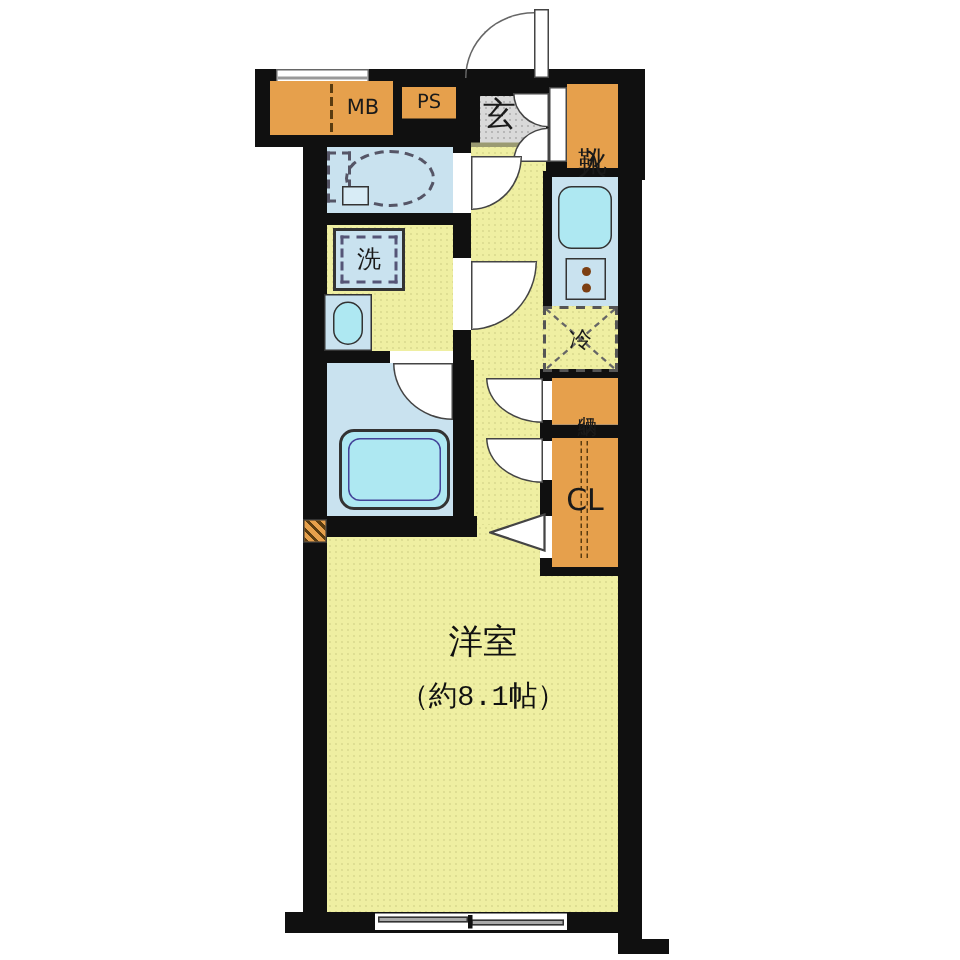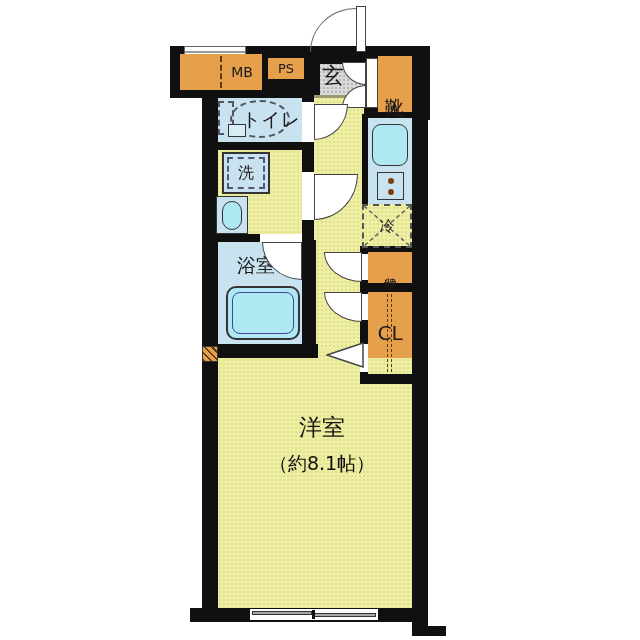--- a/index.html
+++ b/index.html
@@ -76,35 +76,33 @@
   <div class="abs doorgap" style="left:366px;top:58px;width:12px;height:50px;border:1px solid #444;"></div>
   <div class="abs sector bl-sector" style="left:342px;top:62px;width:24px;height:23px;"></div>
   <div class="abs sector tl-sector" style="left:342px;top:85px;width:24px;height:23px;"></div>
   <div class="abs orange lbl" style="left:378px;top:56px;width:34px;height:56px;">
     <span class="vtext" style="font-size:19px;">靴入</span>
   </div>
 
   <div class="abs" style="left:218px;top:101px;width:16px;height:34px;border:2px dashed #556;"></div>
   <div class="abs" style="left:230px;top:100px;width:60px;height:38px;border:2px dashed #556;border-radius:50%;"></div>
   <div class="abs" style="left:228px;top:124px;width:18px;height:13px;background:#d8ecf6;border:1.5px solid #333;"></div>
-  <div class="abs lbl" style="left:238px;top:104px;width:66px;height:32px;font-size:19px;">トイレ</div>
   <div class="abs doorgap" style="left:302px;top:102px;width:12px;height:40px;"></div>
   <div class="abs sector br-sector" style="left:314px;top:104px;width:34px;height:36px;"></div>
 
   <div class="abs floor-b" style="left:222px;top:152px;width:48px;height:42px;border:2px solid #333;">
     <div class="abs" style="left:3px;top:3px;right:3px;bottom:3px;border:2px dashed #557;"></div>
     <div class="abs lbl" style="left:0;top:0;width:100%;height:100%;font-size:16px;">洗</div>
   </div>
   <div class="abs floor-b" style="left:216px;top:196px;width:32px;height:38px;border:1.5px solid #333;">
     <div class="abs cyan" style="left:5px;top:4px;width:20px;height:29px;border:1.5px solid #333;border-radius:10px;"></div>
   </div>
   <div class="abs doorgap" style="left:302px;top:172px;width:12px;height:48px;"></div>
   <div class="abs sector br-sector" style="left:314px;top:174px;width:44px;height:46px;"></div>
 
-  <div class="abs lbl" style="left:224px;top:252px;width:64px;height:28px;font-size:19px;">浴室</div>
   <div class="abs cyan" style="left:226px;top:286px;width:74px;height:54px;border:2px solid #333;border-radius:10px;">
     <div class="abs" style="left:4px;top:4px;right:4px;bottom:4px;border:1px solid #449;border-radius:8px;"></div>
   </div>
   <div class="abs doorgap" style="left:260px;top:234px;width:42px;height:8px;"></div>
   <div class="abs sector bl-sector" style="left:262px;top:242px;width:40px;height:38px;"></div>
 
   <div class="abs floor-b" style="left:368px;top:118px;width:44px;height:86px;"></div>
   <div class="abs cyan" style="left:372px;top:124px;width:36px;height:42px;border:1.5px solid #333;border-radius:9px;"></div>
   <div class="abs" style="left:377px;top:172px;width:27px;height:28px;border:1.5px solid #333;">
     <div class="abs" style="left:10px;top:5px;width:6px;height:6px;border-radius:50%;background:#7c3f12;"></div>
@@ -114,21 +112,21 @@
     <svg width="46" height="40" style="position:absolute;left:0;top:0;">
       <line x1="0" y1="0" x2="46" y2="40" stroke="#666" stroke-width="1.5" stroke-dasharray="4 3"></line>
       <line x1="46" y1="0" x2="0" y2="40" stroke="#666" stroke-width="1.5" stroke-dasharray="4 3"></line>
     </svg>
     <div class="abs lbl" style="left:0;top:0;width:100%;height:100%;font-size:15px;background:transparent;">冷</div>
   </div>
 
   <div class="abs orange lbl" style="left:368px;top:252px;width:44px;height:31px;">
     <span class="vtext" style="font-size:13px;">収納</span>
   </div>
-  <div class="abs orange" style="left:368px;top:292px;width:44px;height:66px;">
+  <div class="abs orange" style="left:368px;top:292px;width:44px;height:86px;">
     <div class="abs" style="left:19px;top:2px;width:5px;height:78px;border-left:1.5px dashed #5a3c10;border-right:1.5px dashed #5a3c10;"></div>
     <div class="abs lbl" style="left:0;top:22px;width:100%;height:38px;font-size:20px;">CL</div>
   </div>
   <div class="abs doorgap" style="left:360px;top:254px;width:8px;height:26px;"></div>
   <div class="abs doorgap" style="left:360px;top:294px;width:8px;height:26px;"></div>
   <div class="abs doorgap" style="left:360px;top:344px;width:8px;height:28px;"></div>
   <div class="abs sector bl-sector" style="left:324px;top:252px;width:38px;height:30px;"></div>
   <div class="abs sector bl-sector" style="left:324px;top:292px;width:38px;height:30px;"></div>
   <svg width="38" height="26" style="position:absolute;left:326px;top:342px;">
     <polygon points="37,1 37,25 1,13" fill="#fff" stroke="#444" stroke-width="1.5"></polygon>
@@ -137,16 +135,16 @@
   <div class="abs orange" style="left:202px;top:346px;width:16px;height:16px;border:1px solid #333;
               background-image:repeating-linear-gradient(45deg,#5a3c10 0 2px,transparent 2px 5px);"></div>
 
   <div class="abs doorgap" style="left:250px;top:609px;width:128px;height:11px;"></div>
   <div class="abs" style="left:252px;top:611px;width:60px;height:4px;background:#aaa;border:1px solid #333;"></div>
   <div class="abs" style="left:314px;top:613px;width:62px;height:4px;background:#aaa;border:1px solid #333;"></div>
   <div class="abs" style="left:312px;top:610px;width:3px;height:9px;background:#111;"></div>
 
   <div class="abs" style="left:242px;top:404px;width:160px;height:80px;display:flex;flex-direction:column;align-items:center;justify-content:center;">
     <div style="font-size:23px;">洋室</div>
-    <div style="font-size:19px;margin-top:8px;">（約8.1帖）</div>
+    <div style="font-size:19px;margin-top:8px;font-family:Liberation Mono, monospace;">（約8.1帖）</div>
   </div>
 
 </div>
 
 </body></html>

